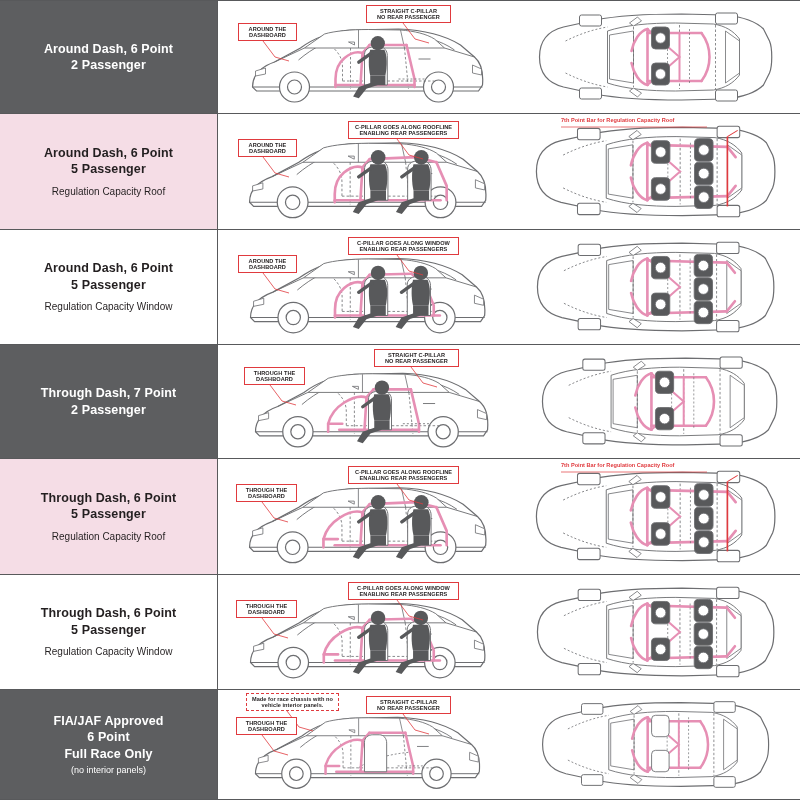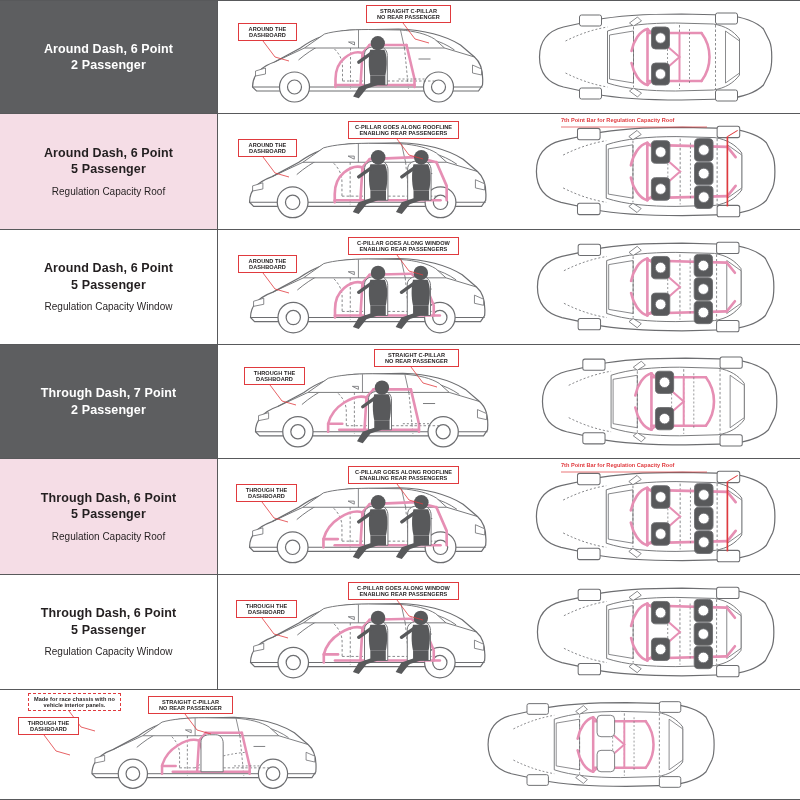--- a/index.html
+++ b/index.html
@@ -809,20 +809,26 @@
             <circle cx="9" cy="11" r="5.2" fill="#ffffff" stroke="#6d6e71" stroke-width="0.8"></circle>
           </g>
           <g transform="translate(164,70)">
             <rect x="0" y="0" width="18" height="22" rx="4" fill="#58595b" stroke="#6d6e71" stroke-width="0.9"></rect>
             <circle cx="9" cy="11" r="5.2" fill="#ffffff" stroke="#6d6e71" stroke-width="0.8"></circle>
           </g>
         </svg>
       </div>
     </div>
     <div class="row" style="height: 110px;">
+      <div class="label-cell dark">
+        <div class="lbl-main" style="white-space: pre-line;">FIA/JAF Approved
+6 Point
+Full Race Only</div>
+        <div class="lbl-sub small">(no interior panels)</div>
+      </div>
       <div class="draw-cell">
         <svg viewBox="0 0 250 112" width="100%" height="100%" preserveAspectRatio="xMidYMid meet">
           <path d="M14,86 C14,74 22,66 36,61 L62,47 C74,38 90,31 112,29 L160,28 C188,29 206,34 222,44 L236,56 C243,62 245,72 244,84 L240,90 L212,90 L206,90 L60,90 L44,90 L18,90 Z" fill="#ffffff" stroke="#6d6e71" stroke-width="1.2"></path>
           <path d="M60,59 C74,47 92,37 114,34 L160,33.5 C184,34.5 202,39 216,49" fill="none" stroke="#6d6e71" stroke-width="0.9"></path>
           <path d="M66,47 L86,33 C96,30 112,28.5 130,28.5 L162,29 C176,30 188,33 196,38 L206,47 Z" fill="#ffffff" stroke="#6d6e71" stroke-width="0.9"></path>
           <path d="M120,29 L120,47" stroke="#6d6e71" stroke-width="0.8"></path>
           <path d="M162,29 L166,47" stroke="#6d6e71" stroke-width="0.8"></path>
           <path d="M112,47 L112,88" stroke="#6d6e71" stroke-width="0.8" stroke-dasharray="2.5 2"></path>
           <path d="M166,47 L170,88" stroke="#6d6e71" stroke-width="0.8" stroke-dasharray="2.5 2"></path>
           <path d="M36,61 L66,47" stroke="#6d6e71" stroke-width="0.9"></path>

